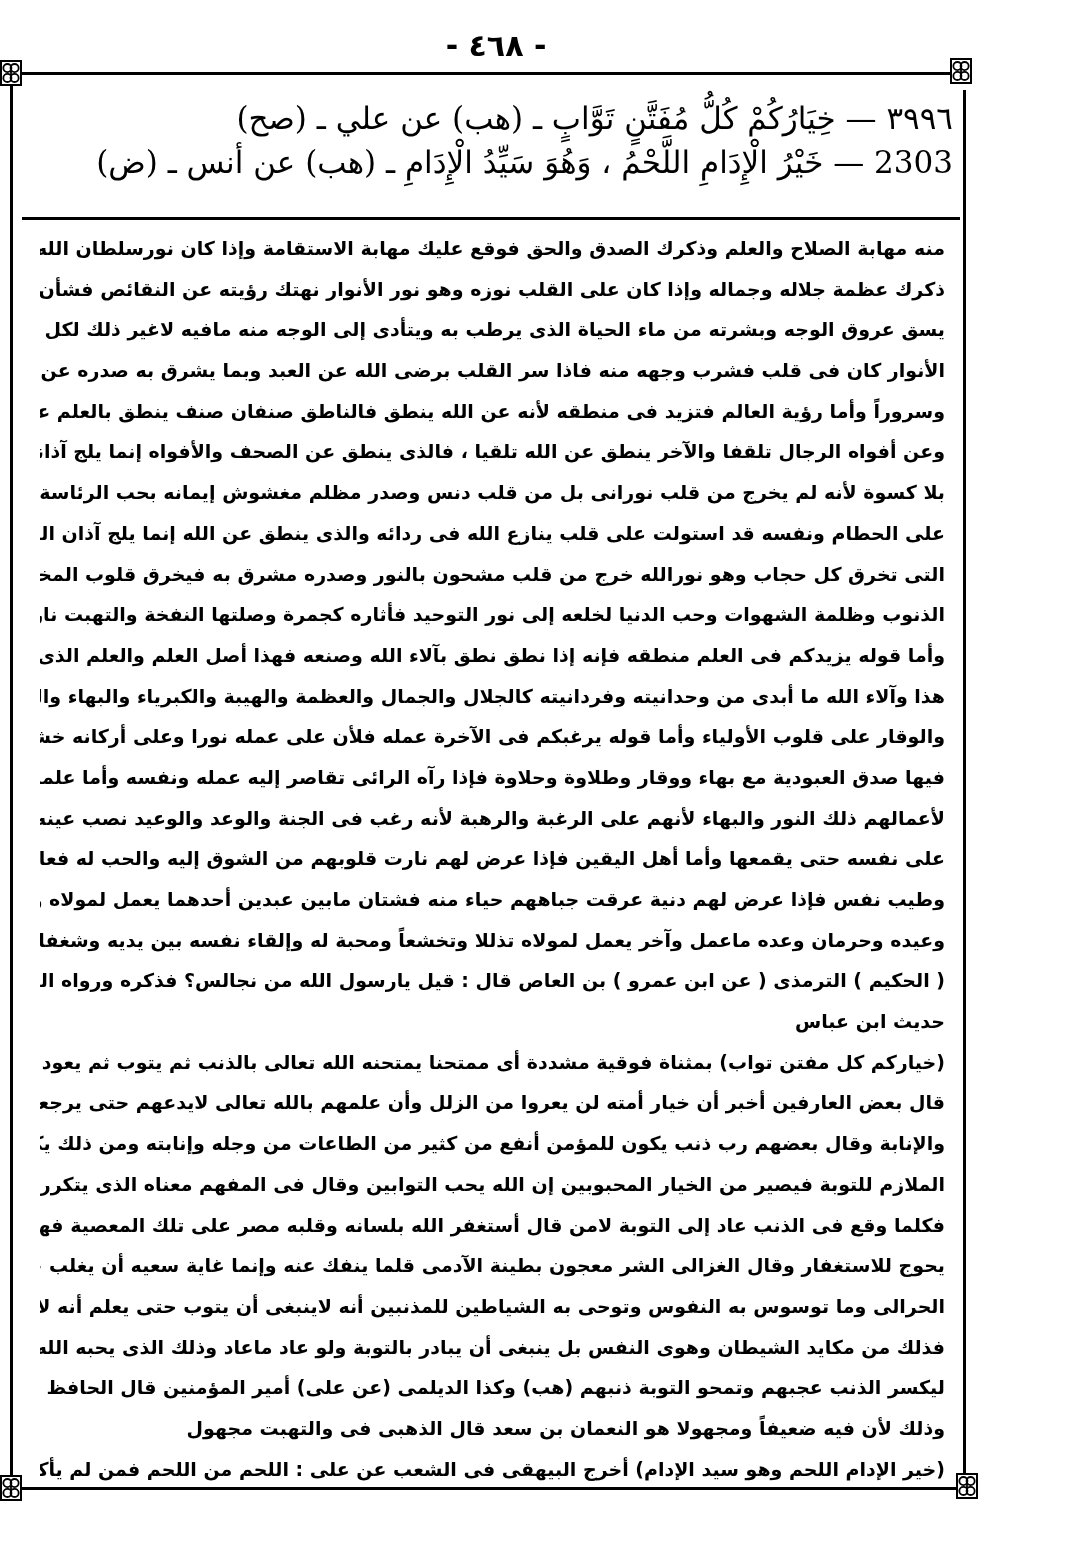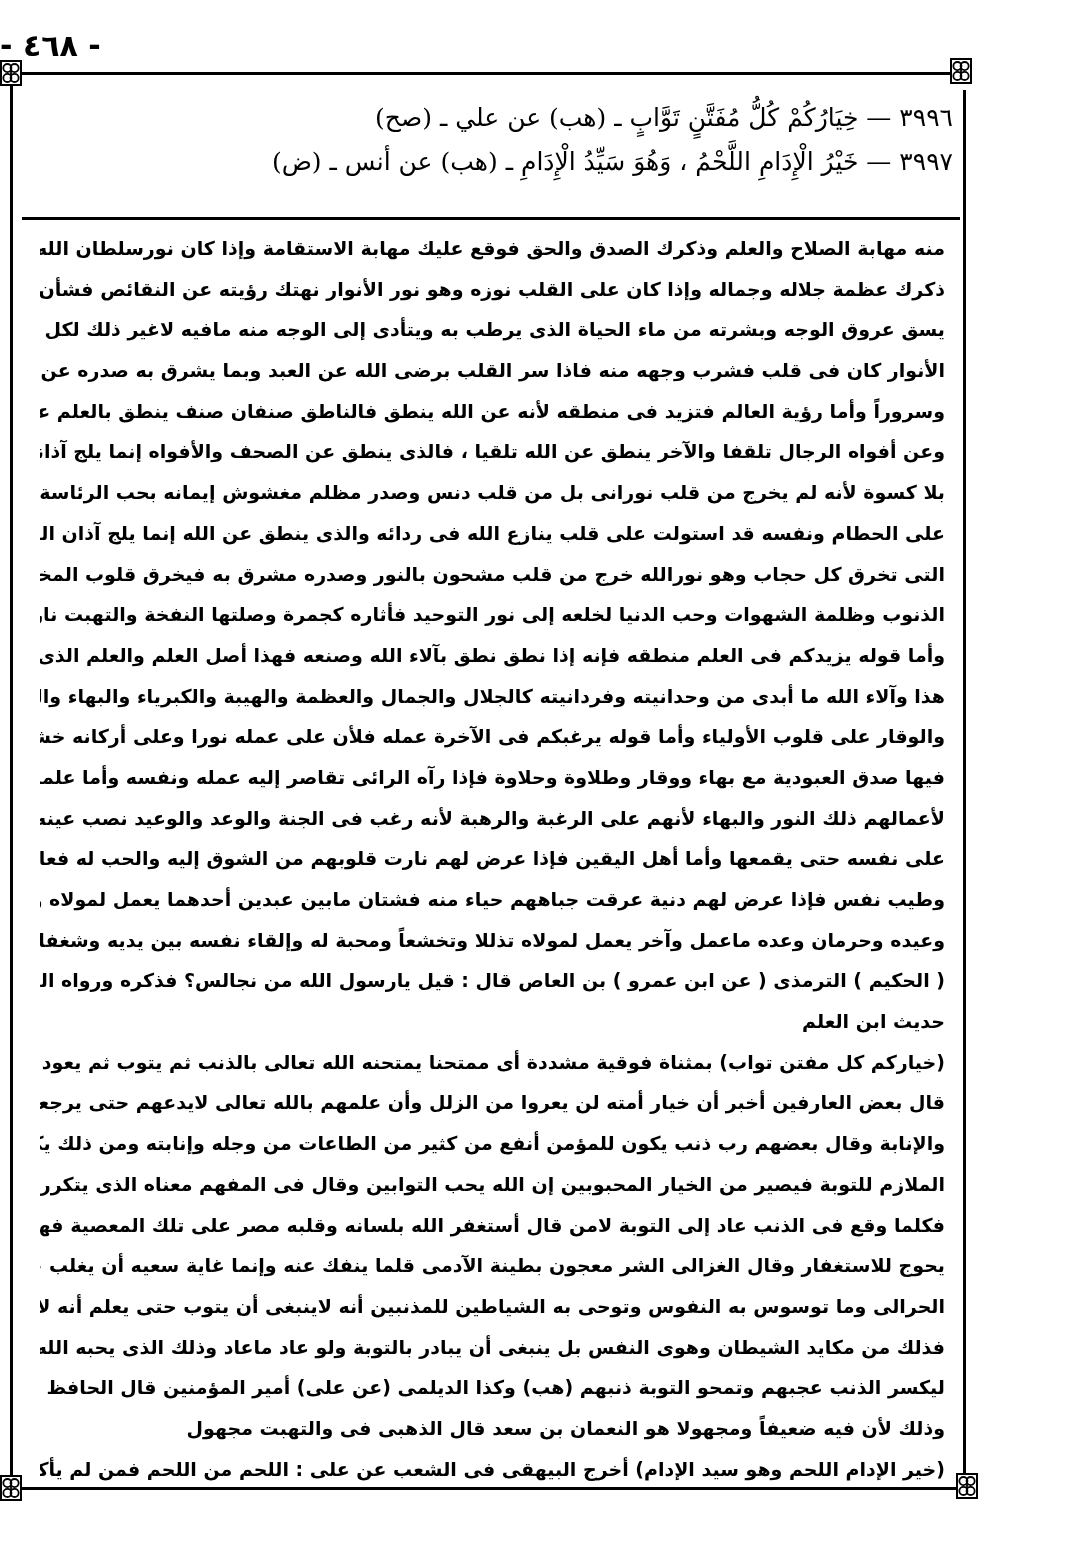--- a/index.html
+++ b/index.html
@@ -1,21 +1,21 @@
 <!DOCTYPE html>
 <html><head>
 <meta charset="utf-8">
 <style>
   html, body { margin: 0; padding: 0; background: #ffffff; }
   body {
     width: 1068px; height: 1556px; position: relative; overflow: hidden;
     font-family: "DejaVu Sans", sans-serif; color: #000;
   }
   .page-number {
-    position: absolute; top: 28px; left: 0; width: 992px; text-align: left;
+    position: absolute; top: 28px; left: 0; width: 992px; text-align: center;
     font-size: 30px; font-weight: bold; letter-spacing: 4px;
     font-family: "DejaVu Sans", sans-serif;
   }
   .frame-top { position: absolute; top: 72px; left: 22px; width: 938px; height: 3px; background: #000; }
   .frame-bottom { position: absolute; top: 1487px; left: 22px; width: 938px; height: 3px; background: #000; }
   .frame-left { position: absolute; top: 84px; left: 10px; width: 3px; height: 1395px; background: #000; }
   .frame-right { position: absolute; top: 90px; left: 963px; width: 3px; height: 1395px; background: #000; }
   .corner {
     position: absolute; width: 22px; height: 26px; border: 2px solid #000; background: #fff;
     box-sizing: border-box;
@@ -24,21 +24,21 @@
   .corner-tl { top: 60px; left: 0px; }
   .corner-tr { top: 58px; left: 950px; }
   .corner-bl { top: 1475px; left: 0px; }
   .corner-br { top: 1473px; left: 956px; }
 
   .hadith-block {
     position: absolute; top: 96px; right: 115px; width: 760px;
     direction: rtl; text-align: right;
   }
   .hadith-line {
-    font-family: "DejaVu Serif", serif; font-size: 25px; line-height: 44px; height: 44px;
+    font-family: "DejaVu Serif", serif; font-size: 31px; line-height: 44px; height: 44px;
     white-space: nowrap;
   }
   .separator {
     position: absolute; top: 217px; left: 22px; width: 938px; height: 3px; background: #000;
   }
   .commentary {
     position: absolute; top: 228px; left: 40px; width: 905px;
     direction: rtl; text-align: justify; text-align-last: justify;
     font-family: "DejaVu Sans", sans-serif; font-size: 19px; font-weight: bold;
   }
@@ -98,21 +98,21 @@
         <ellipse cx="14" cy="6.5" rx="4.5" ry="4.5"></ellipse>
         <ellipse cx="6" cy="17.5" rx="4.5" ry="4.5"></ellipse>
         <ellipse cx="14" cy="17.5" rx="4.5" ry="4.5"></ellipse>
       </g>
       <rect x="9" y="3" width="2" height="18" fill="#000"></rect>
     </svg>
 </div>
 
 <div class="hadith-block">
   <div class="hadith-line">٣٩٩٦ — خِيَارُكُمْ كُلُّ مُفَتَّنٍ تَوَّابٍ ـ (هب) عن علي ـ (صح)</div>
-  <div class="hadith-line">٣٩٩٧ — خَيْرُ الْإِدَامِ اللَّحْمُ ، وَهُوَ سَيِّدُ الْإِدَامِ ـ (هب) عن أنس ـ (ض)</div>
+  <div class="hadith-line">2303 — خَيْرُ الْإِدَامِ اللَّحْمُ ، وَهُوَ سَيِّدُ الْإِدَامِ ـ (هب) عن أنس ـ (ض)</div>
 </div>
 
 <div class="separator"></div>
 
 <div class="commentary">
   <div class="c-line">منه مهابة الصلاح والعلم وذكرك الصدق والحق فوقع عليك مهابة الاستقامة وإذا كان نورسلطان الله على وجه تأدى</div>
   <div class="c-line">ذكرك عظمة جلاله وجماله وإذا كان على القلب نوزه وهو نور الأنوار نهتك رؤيته عن النقائص فشأن القلب أن</div>
   <div class="c-line">يسق عروق الوجه وبشرته من ماء الحياة الذى يرطب به ويتأدى إلى الوجه منه مافيه لاغير ذلك لكل نور من هذه</div>
   <div class="c-line">الأنوار كان فى قلب فشرب وجهه منه فاذا سر القلب برضى الله عن العبد وبما يشرق به صدره عن وجهه نضرة</div>
   <div class="c-line">وسروراً وأما رؤية العالم فتزيد فى منطقه لأنه عن الله ينطق فالناطق صنفان صنف ينطق بالعلم عن الصحف حفظا</div>
@@ -123,21 +123,21 @@
   <div class="c-line">الذنوب وظلمة الشهوات وحب الدنيا لخلعه إلى نور التوحيد فأثاره كجمرة وصلتها النفخة والتهبت ناراً فأضاء البيت</div>
   <div class="c-line">وأما قوله يزيدكم فى العلم منطقه فإنه إذا نطق نطق بآلاء الله وصنعه فهذا أصل العلم والعلم الذى فى أيدى العامة فرع</div>
   <div class="c-line">هذا وآلاء الله ما أبدى من وحدانيته وفردانيته كالجلال والجمال والعظمة والهيبة والكبرياء والبهاء والسلطان والعز</div>
   <div class="c-line">والوقار على قلوب الأولياء وأما قوله يرغبكم فى الآخرة عمله فلأن على عمله نورا وعلى أركانه خشوعا وعلى تصرفه</div>
   <div class="c-line">فيها صدق العبودية مع بهاء ووقار وطلاوة وحلاوة فإذا رآه الرائى تقاصر إليه عمله ونفسه وأما علماء الدنيا فليس</div>
   <div class="c-line">لأعمالهم ذلك النور والبهاء لأنهم على الرغبة والرهبة لأنه رغب فى الجنة والوعد والوعيد نصب عينه فيستعين بذلك</div>
   <div class="c-line">على نفسه حتى يقمعها وأما أهل اليقين فإذا عرض لهم نارت قلوبهم من الشوق إليه والحب له فعاملوه على بشر</div>
   <div class="c-line">وطيب نفس فإذا عرض لهم دنية عرقت جباههم حياء منه فشتان مابين عبدين أحدهما يعمل لمولاه ولولا خوفه من</div>
   <div class="c-line">وعيده وحرمان وعده ماعمل وآخر يعمل لمولاه تذللا وتخشعاً ومحبة له وإلقاء نفسه بين يديه وشغفا به لايستويان</div>
   <div class="c-line">( الحكيم ) الترمذى ( عن ابن عمرو ) بن العاص قال : قيل يارسول الله من نجالس؟ فذكره ورواه العسكرى من</div>
-  <div class="c-line short">حديث ابن العلم</div>
+  <div class="c-line short">حديث ابن عباس</div>
   <div class="c-line">(خياركم كل مفتن تواب) بمثناة فوقية مشددة أى ممتحنا يمتحنه الله تعالى بالذنب ثم يتوب ثم يعود ثم يتوب .</div>
   <div class="c-line">قال بعض العارفين أخبر أن خيار أمته لن يعروا من الزلل وأن علمهم بالله تعالى لايدعهم حتى يرجعوا إليه بالتوبة</div>
   <div class="c-line">والإنابة وقال بعضهم رب ذنب يكون للمؤمن أنفع من كثير من الطاعات من وجله وإنابته ومن ذلك يكون توابا وهو</div>
   <div class="c-line">الملازم للتوبة فيصير من الخيار المحبوبين إن الله يحب التوابين وقال فى المفهم معناه الذى يتكرر منه الذنب والتوبة</div>
   <div class="c-line">فكلما وقع فى الذنب عاد إلى التوبة لامن قال أستغفر الله بلسانه وقلبه مصر على تلك المعصية فهذا الذى استغفاره</div>
   <div class="c-line">يحوج للاستغفار وقال الغزالى الشر معجون بطينة الآدمى قلما ينفك عنه وإنما غاية سعيه أن يغلب خيره شره قال</div>
   <div class="c-line">الحرالى وما توسوس به النفوس وتوحى به الشياطين للمذنبين أنه لاينبغى أن يتوب حتى يعلم أنه لايعود فى الذنب</div>
   <div class="c-line">فذلك من مكايد الشيطان وهوى النفس بل ينبغى أن يبادر بالتوبة ولو عاد ماعاد وذلك الذى يحبه الله من ولد آدم</div>
   <div class="c-line">ليكسر الذنب عجبهم وتمحو التوبة ذنبهم (هب) وكذا الديلمى (عن على) أمير المؤمنين قال الحافظ العراقى سنده ضعيف اه</div>
   <div class="c-line short">وذلك لأن فيه ضعيفاً ومجهولا هو النعمان بن سعد قال الذهبى فى والتهبت مجهول</div>

